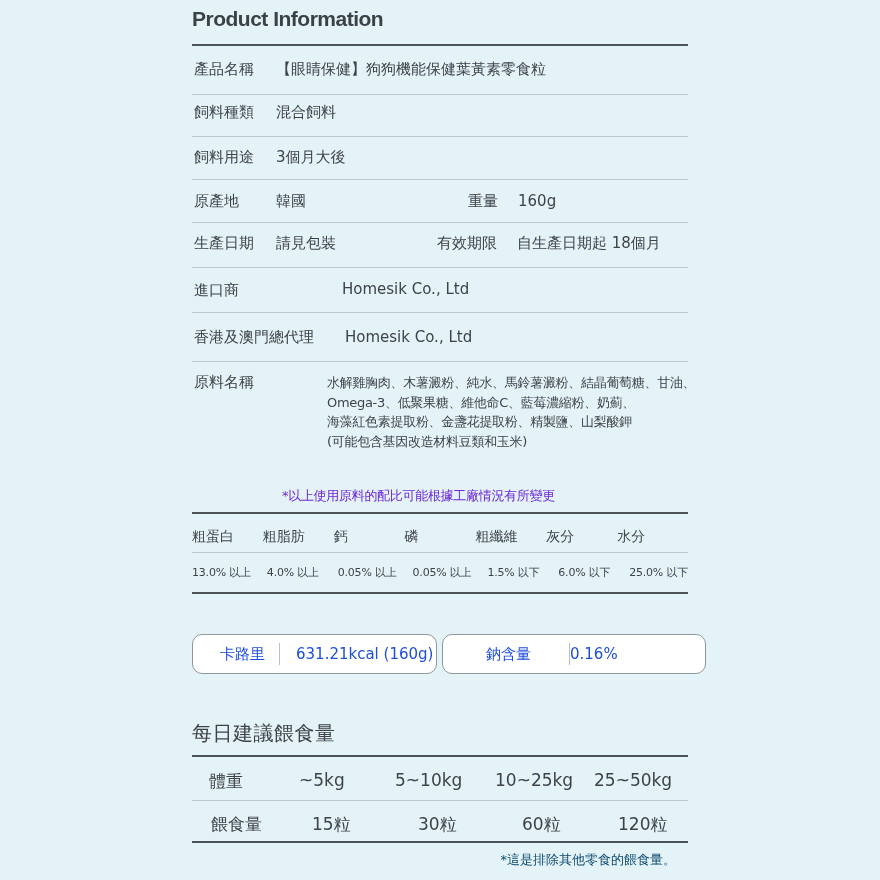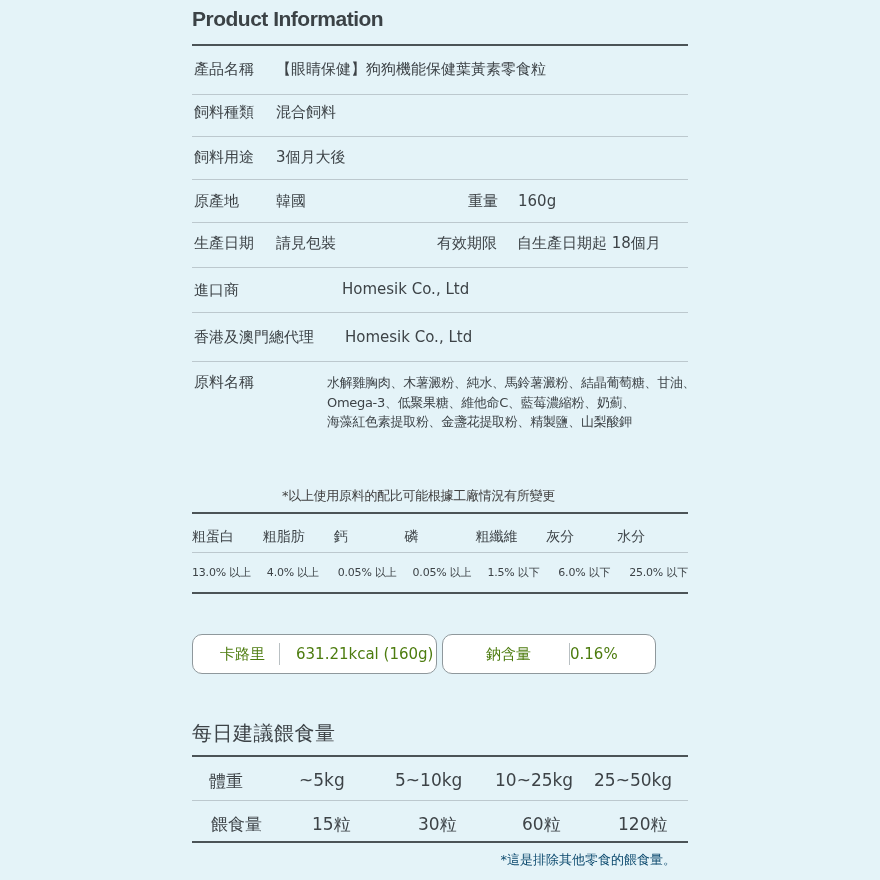--- a/index.html
+++ b/index.html
@@ -15,29 +15,29 @@
     font-family: "Liberation Sans", sans-serif;
     font-weight: bold; font-size: 21px; letter-spacing: -0.5px;
     color: #3b4246; position: absolute; left: 0; top: 7px;
   }
   .hr-dark { position: absolute; left: 0; width: 496px; height: 2px; background: #4b5357; }
   .hr-light { position: absolute; left: 0; width: 496px; height: 1px; background: #bcc8ce; }
   .lbl { position: absolute; font-size: 15px; color: #3d4347; white-space: nowrap; }
   .val { position: absolute; font-size: 15px; color: #3d4347; white-space: nowrap; }
   .ingredients { position: absolute; left: 90px; top: 373px; font-size: 13px; line-height: 19.5px; color: #3d4347; letter-spacing: -0.3px; }
   .ingredients div { white-space: nowrap; margin-left: 45px; }
-  .note { position: absolute; left: 90px; top: 487px; font-size: 13px; color: #404040; letter-spacing: -0.3px; }
+  .note { position: absolute; left: 90px; top: 487px; font-size: 13px; color: #6d28d9; letter-spacing: -0.3px; }
   .nut-row { position: absolute; left: 0; width: 496px; display: flex; }
   .nut-row span { flex: 1; white-space: nowrap; }
   .nut-head { top: 528px; font-size: 14px; }
   .nut-val { top: 565px; font-size: 11px; letter-spacing: -0.2px; gap: 16px; }
   .pill {
     position: absolute; top: 634px; height: 40px; border: 1px solid #8f989c;
     border-radius: 10px; background: #ffffff; box-sizing: border-box;
-    display: flex; align-items: center; font-size: 15px; color: #4d7c0f;
+    display: flex; align-items: center; font-size: 15px; color: #1d4ed8;
   }
   .pill .sep { width: 1px; height: 22px; background: #b9c0c3; }
   .section-title { position: absolute; left: 0; top: 720px; font-size: 20px; color: #3d4347; letter-spacing: 0.5px; }
   .feed-row { position: absolute; left: 0; width: 496px; font-size: 17px; color: #3d4347; }
   .feed-row span { position: absolute; white-space: nowrap; }
   .feed-note { position: absolute; right: 12px; top: 851px; font-size: 13px; color: #0c4a6e; }
 </style>
 </head>
 <body>
 
@@ -75,20 +75,21 @@
 
   <span class="lbl" style="left:2px;top:328px">香港及澳門總代理</span>
   <span class="val" style="left:153px;top:328px">Homesik Co., Ltd</span>
   <div class="hr-light" style="top:361px"></div>
 
   <span class="lbl" style="left:2px;top:373px">原料名稱</span>
   <div class="ingredients">
     <div>水解雞胸肉、木薯澱粉、純水、馬鈴薯澱粉、結晶葡萄糖、甘油、</div>
     <div>Omega-3、低聚果糖、維他命C、藍莓濃縮粉、奶薊、</div>
     <div>海藻紅色素提取粉、金盞花提取粉、精製鹽、山梨酸鉀</div>
+    <div>(可能包含基因改造材料豆類和玉米)</div>
   </div>
   <div class="note">*以上使用原料的配比可能根據工廠情況有所變更</div>
   <div class="hr-dark" style="top:512px"></div>
 
   <div class="nut-row nut-head">
     <span>粗蛋白</span>
     <span>粗脂肪</span>
     <span>鈣</span>
     <span>磷</span>
     <span>粗纖維</span>
@@ -106,21 +107,21 @@
     <span>25.0% 以下</span>
   </div>
   <div class="hr-dark" style="top:592px"></div>
 
   <div class="pill" style="left:0;width:245px">
     <span style="margin-left:27px">卡路里</span>
     <span class="sep" style="margin-left:14px"></span>
     <span style="margin-left:16px">631.21kcal (160g)</span>
   </div>
 
-  <div class="pill" style="left:250px;width:214px">
+  <div class="pill" style="left:250px;width:264px">
     <span style="margin-left:43px">鈉含量</span>
     <span class="sep" style="margin-left:38px"></span>
     <span style="">0.16%</span>
   </div>
 
   <div class="section-title">每日建議餵食量</div>
   <div class="hr-dark" style="top:755px"></div>
 
   <div class="feed-row" style="top:770px">
     <span style="left:17px">體重</span>

